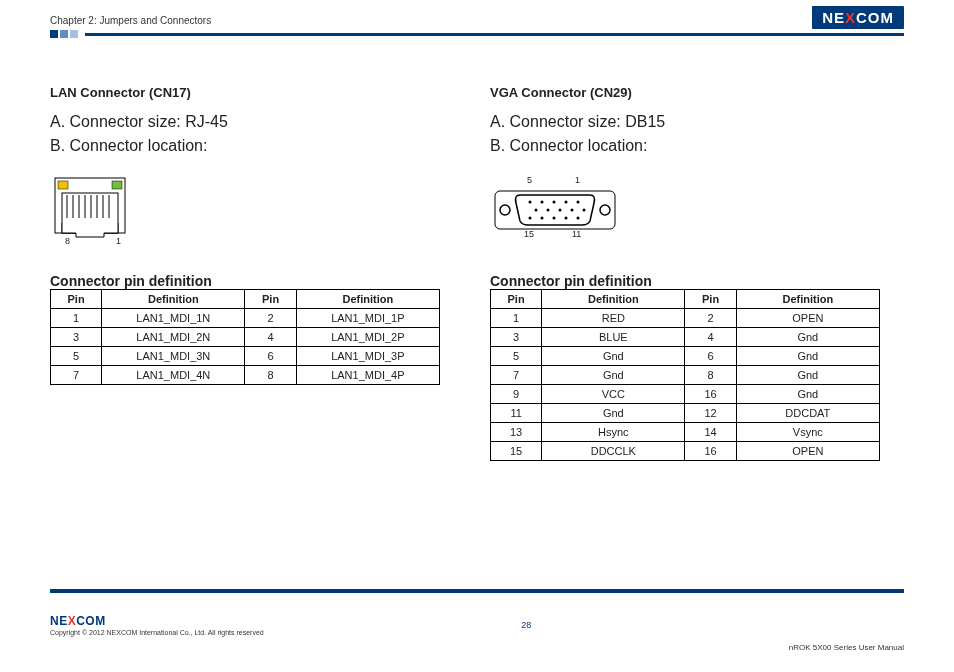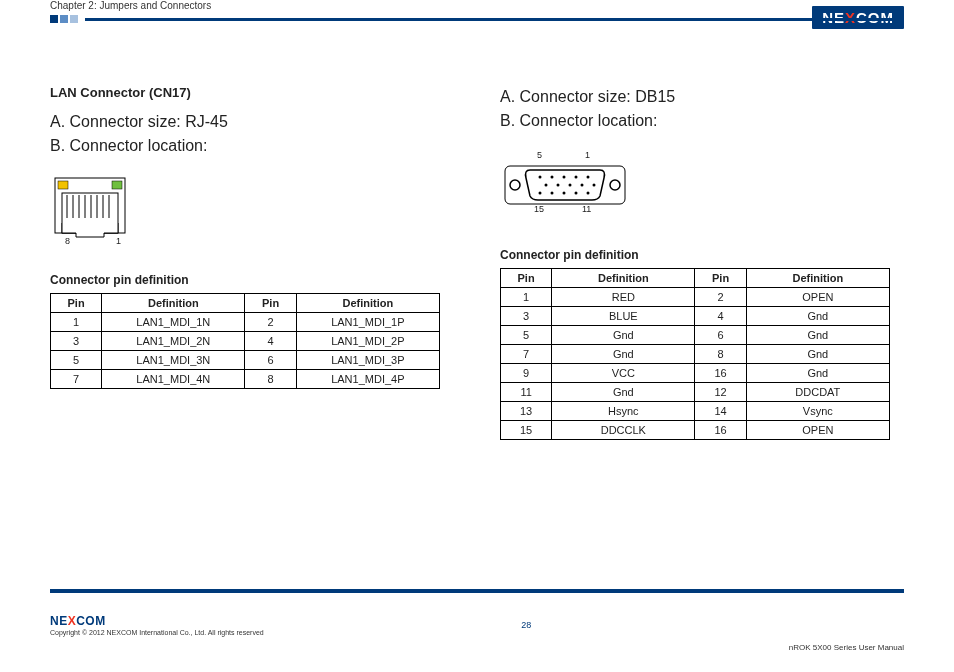--- a/index.html
+++ b/index.html
@@ -5,20 +5,21 @@
   * { box-sizing: border-box; margin: 0; padding: 0; }
   body {
     width: 954px;
     height: 672px;
     font-family: Arial, Helvetica, sans-serif;
     color: #222;
     background: #fff;
     padding: 0 50px;
   }
   .header {
+    padding-top: 15px;
     position: relative;
     height: 45px;
   }
   .chapter-title {
     font-size: 10px;
     color: #333;
   }
   .logo-top {
     position: absolute;
     right: 0;
@@ -53,44 +54,43 @@
   .sq2 { background: #5c8dc5; }
   .sq3 { background: #a7c1df; }
   .hr-line {
     position: absolute;
     left: 35px; right: 0; top: 3px;
     height: 3px;
     background: #003a7a;
   }
   .content {
     display: flex;
-    gap: 50px;
+    gap: 40px;
     margin-top: 40px;
   }
   .col { width: 400px; }
   .section-title {
     font-size: 13px;
     font-weight: bold;
     margin-bottom: 10px;
   }
   .spec-line {
     font-size: 16px;
     line-height: 1.5;
   }
   .diagram-area {
     height: 90px;
     margin-top: 15px;
     margin-bottom: 5px;
     position: relative;
   }
   .table-caption {
-    font-size: 12px;
+    font-size: 14px;
     font-weight: bold;
     margin-top: 10px;
-    margin-bottom: 6px;
   }
   table.pindef {
     border-collapse: collapse;
     width: 390px;
     font-size: 11px;
   }
   table.pindef th, table.pindef td {
     border: 1px solid #000;
     padding: 3px 6px;
     text-align: center;
@@ -222,20 +222,21 @@
             <td>7</td>
             <td>LAN1_MDI_4N</td>
             <td>8</td>
             <td>LAN1_MDI_4P</td>
           </tr>
         </tbody>
     </table>
   </div>
 
   <div class="col">
+    <div class="section-title">VGA Connector (CN29)</div>
     <div class="spec-line">A. Connector size: DB15</div>
     <div class="spec-line">B. Connector location:</div>
 
     <div class="diagram-area">
       <svg width="130" height="80" viewBox="0 0 130 80">
         <rect x="5" y="18" width="120" height="38" rx="5" fill="none" stroke="#000" stroke-width="1"></rect>
         <circle cx="15" cy="37" r="5" fill="none" stroke="#000" stroke-width="1.5"></circle>
         <circle cx="115" cy="37" r="5" fill="none" stroke="#000" stroke-width="1.5"></circle>
         <path d="M 30 22 L 100 22 Q 106 22 104 30 L 100 48 Q 98 52 92 52 L 38 52 Q 32 52 30 48 L 26 30 Q 24 22 30 22 Z" fill="none" stroke="#000" stroke-width="1.5"></path>
         <g fill="#000">

